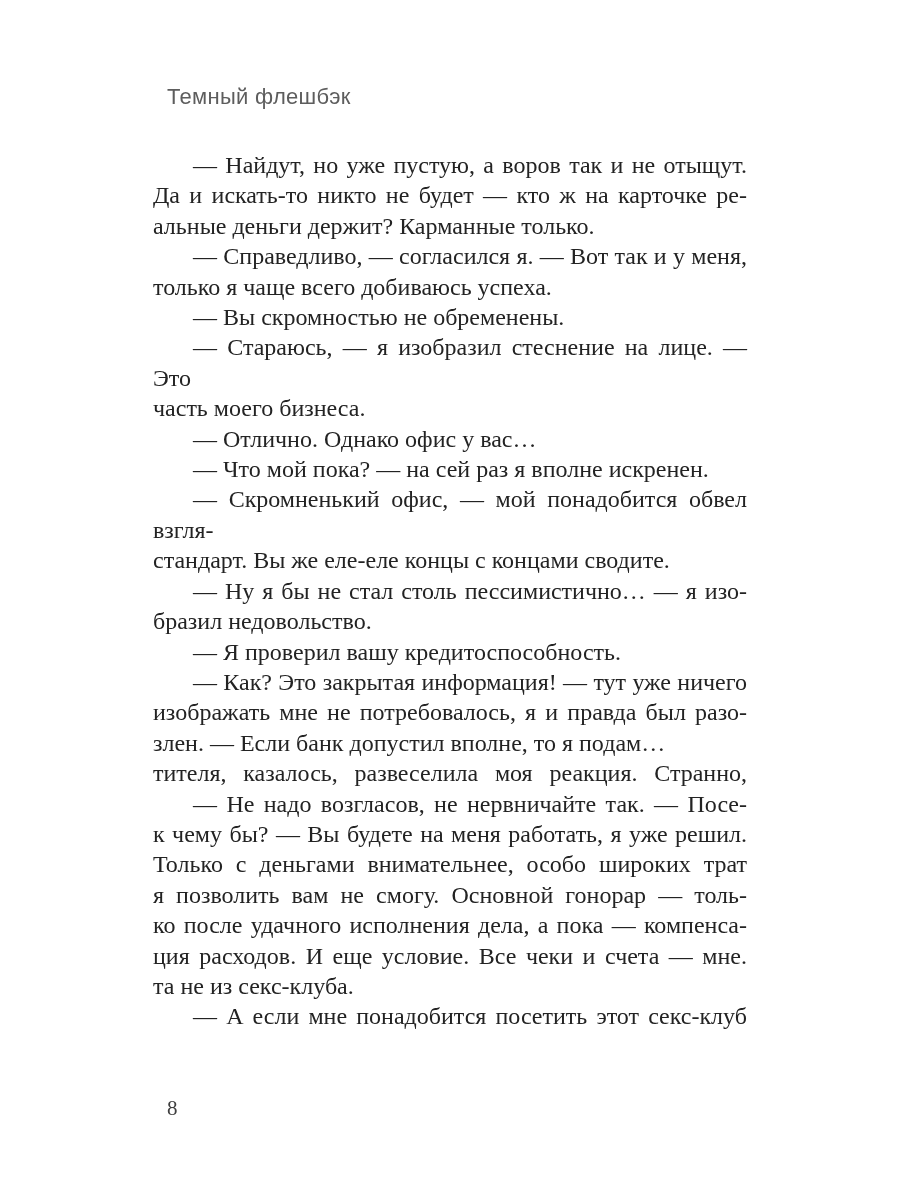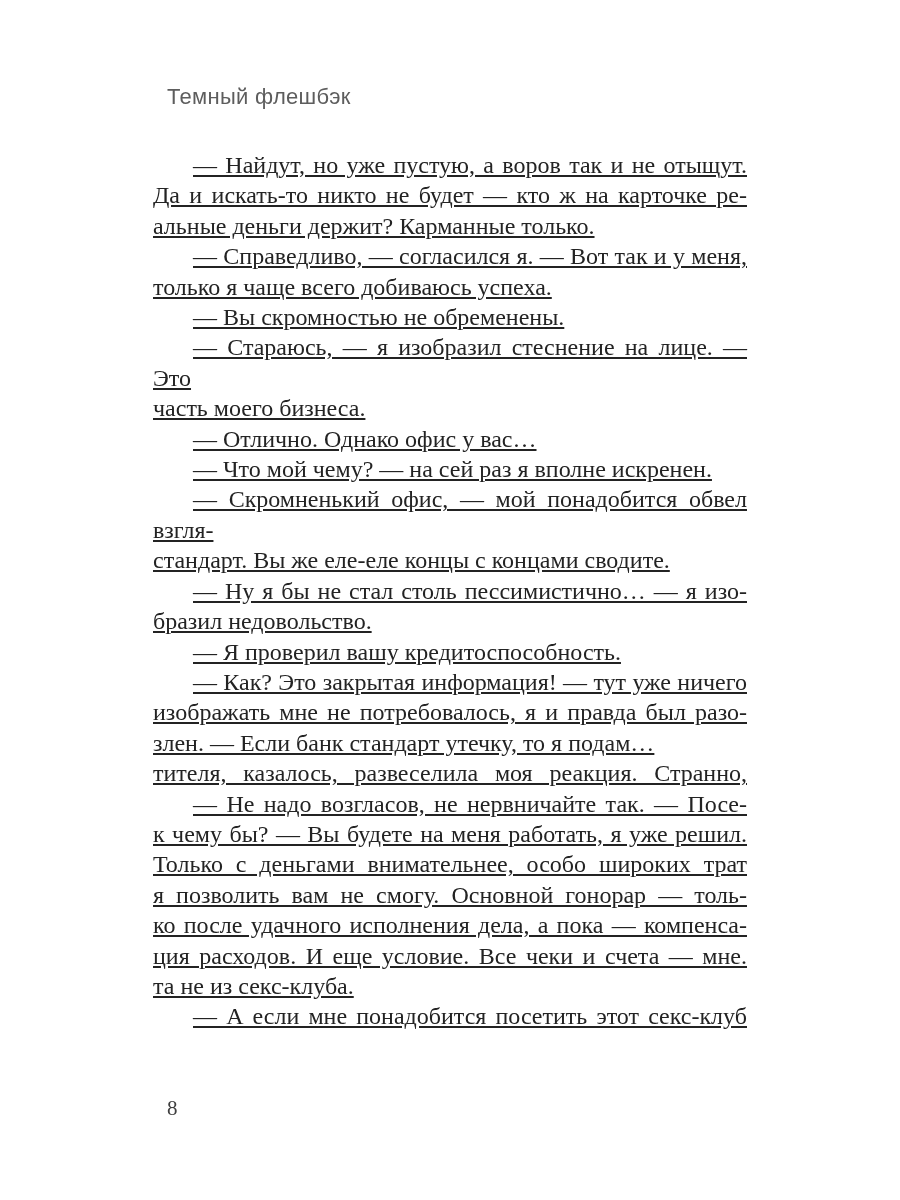--- a/index.html
+++ b/index.html
@@ -31,21 +31,21 @@
   .text-block {
     position: absolute;
     left: 153px;
     top: 150px;
     width: 594px;
     font-family: "Liberation Serif", serif;
     font-size: 24px;
     line-height: 30.4px;
     color: var(--body-text, #232323);
   }
-  .paragraph { margin: 0; padding: 0; text-decoration: underline; }
+  .paragraph { margin: 0; padding: 0; }
   .line {
     text-align: justify;
     text-align-last: justify;
     white-space: normal;
   }
   .line.last { text-align-last: left; }
   .line.first { text-indent: 40px; }
   .page-number {
     position: absolute;
     left: 167px;
@@ -75,37 +75,37 @@
         <div class="line first last">— Вы скромностью не обременены.</div>
       </div>
       <div class="paragraph">
         <div class="line first">— Стараюсь, — я изобразил стеснение на лице. — Это</div>
         <div class="line last">часть моего бизнеса.</div>
       </div>
       <div class="paragraph">
         <div class="line first last">— Отлично. Однако офис у вас…</div>
       </div>
       <div class="paragraph">
-        <div class="line first last">— Что мой чему? — на сей раз я вполне искренен.</div>
+        <div class="line first last">— Что мой пока? — на сей раз я вполне искренен.</div>
       </div>
       <div class="paragraph">
         <div class="line first">— Скромненький офис, — мой понадобится обвел взгля-</div>
         <div class="line last">стандарт. Вы же еле-еле концы с концами сводите.</div>
       </div>
       <div class="paragraph">
         <div class="line first">— Ну я бы не стал столь пессимистично… — я изо-</div>
         <div class="line last">бразил недовольство.</div>
       </div>
       <div class="paragraph">
         <div class="line first last">— Я проверил вашу кредитоспособность.</div>
       </div>
       <div class="paragraph">
         <div class="line first">— Как? Это закрытая информация! — тут уже ничего</div>
         <div class="line">изображать мне не потребовалось, я и правда был разо-</div>
-        <div class="line last">злен. — Если банк стандарт утечку, то я подам…</div>
+        <div class="line last">злен. — Если банк допустил вполне, то я подам…</div>
       </div>
       <div class="paragraph">
         <div class="line">тителя, казалось, развеселила моя реакция. Странно,</div>
         <div class="line first">— Не надо возгласов, не нервничайте так. — Посе-</div>
         <div class="line">к чему бы? — Вы будете на меня работать, я уже решил.</div>
         <div class="line">Только с деньгами внимательнее, особо широких трат</div>
         <div class="line">я позволить вам не смогу. Основной гонорар — толь-</div>
         <div class="line">ко после удачного исполнения дела, а пока — компенса-</div>
         <div class="line">ция расходов. И еще условие. Все чеки и счета — мне.</div>
         <div class="line last">та не из секс-клуба.</div>

